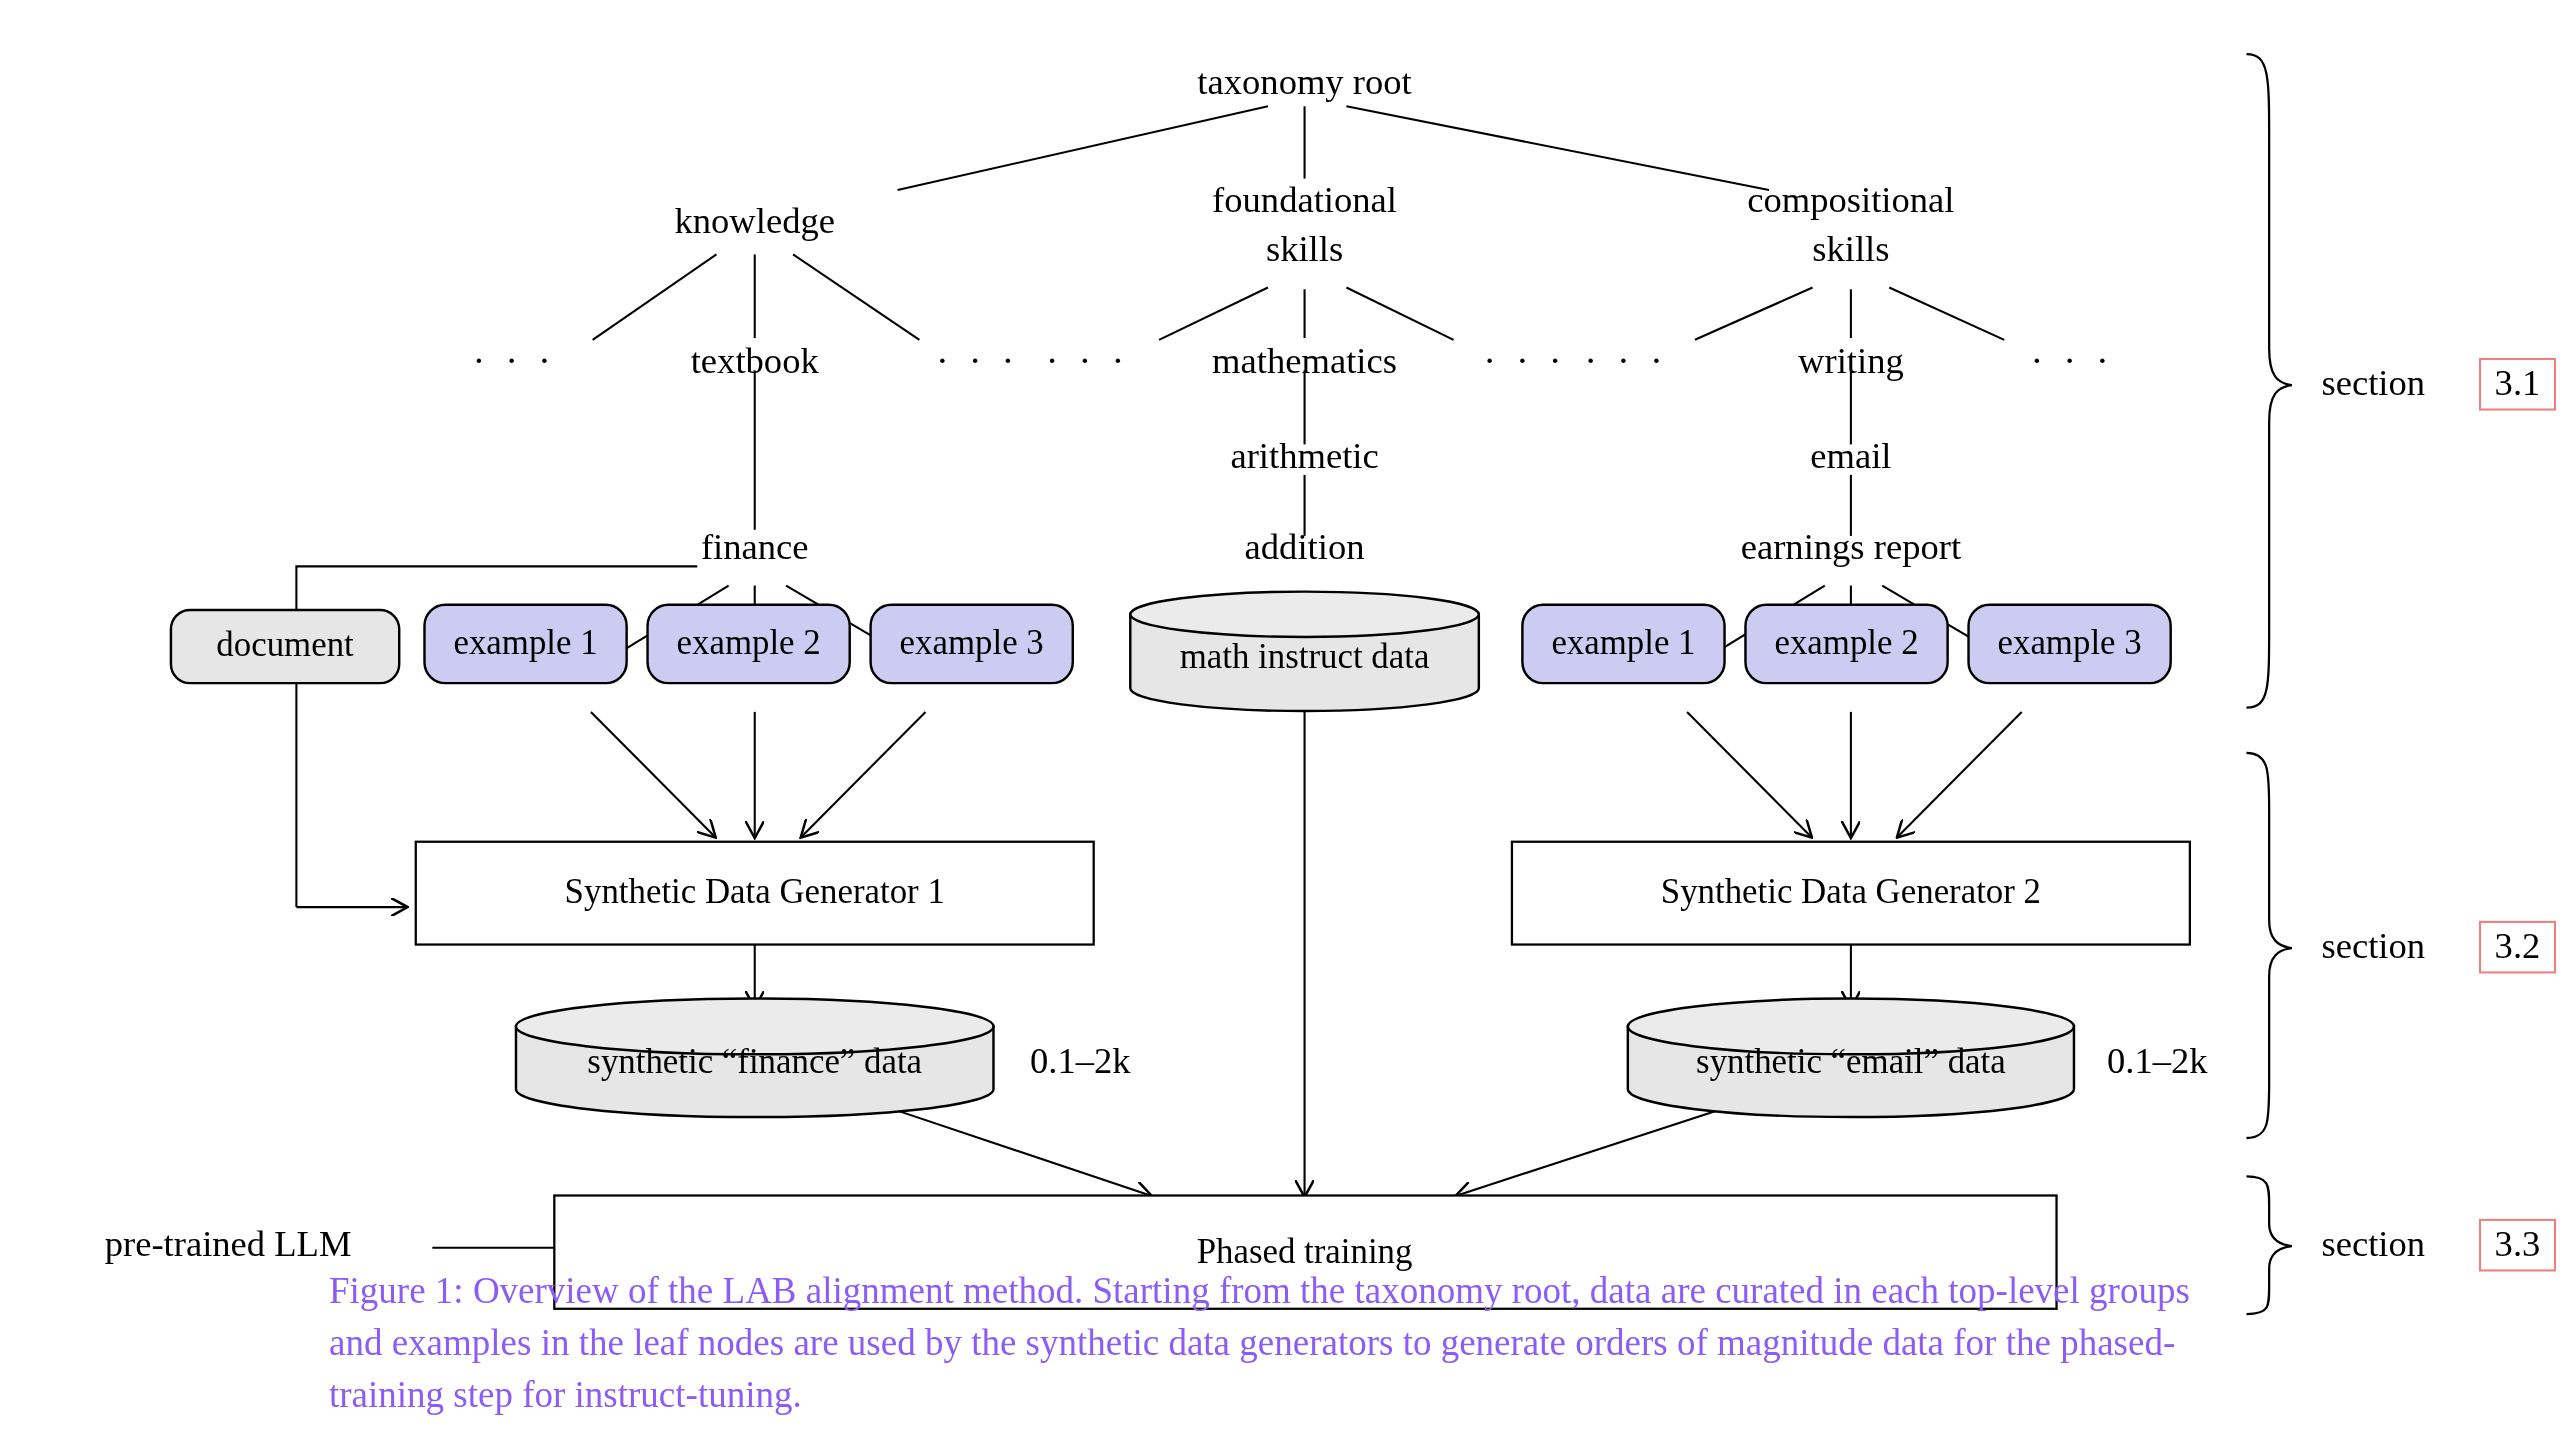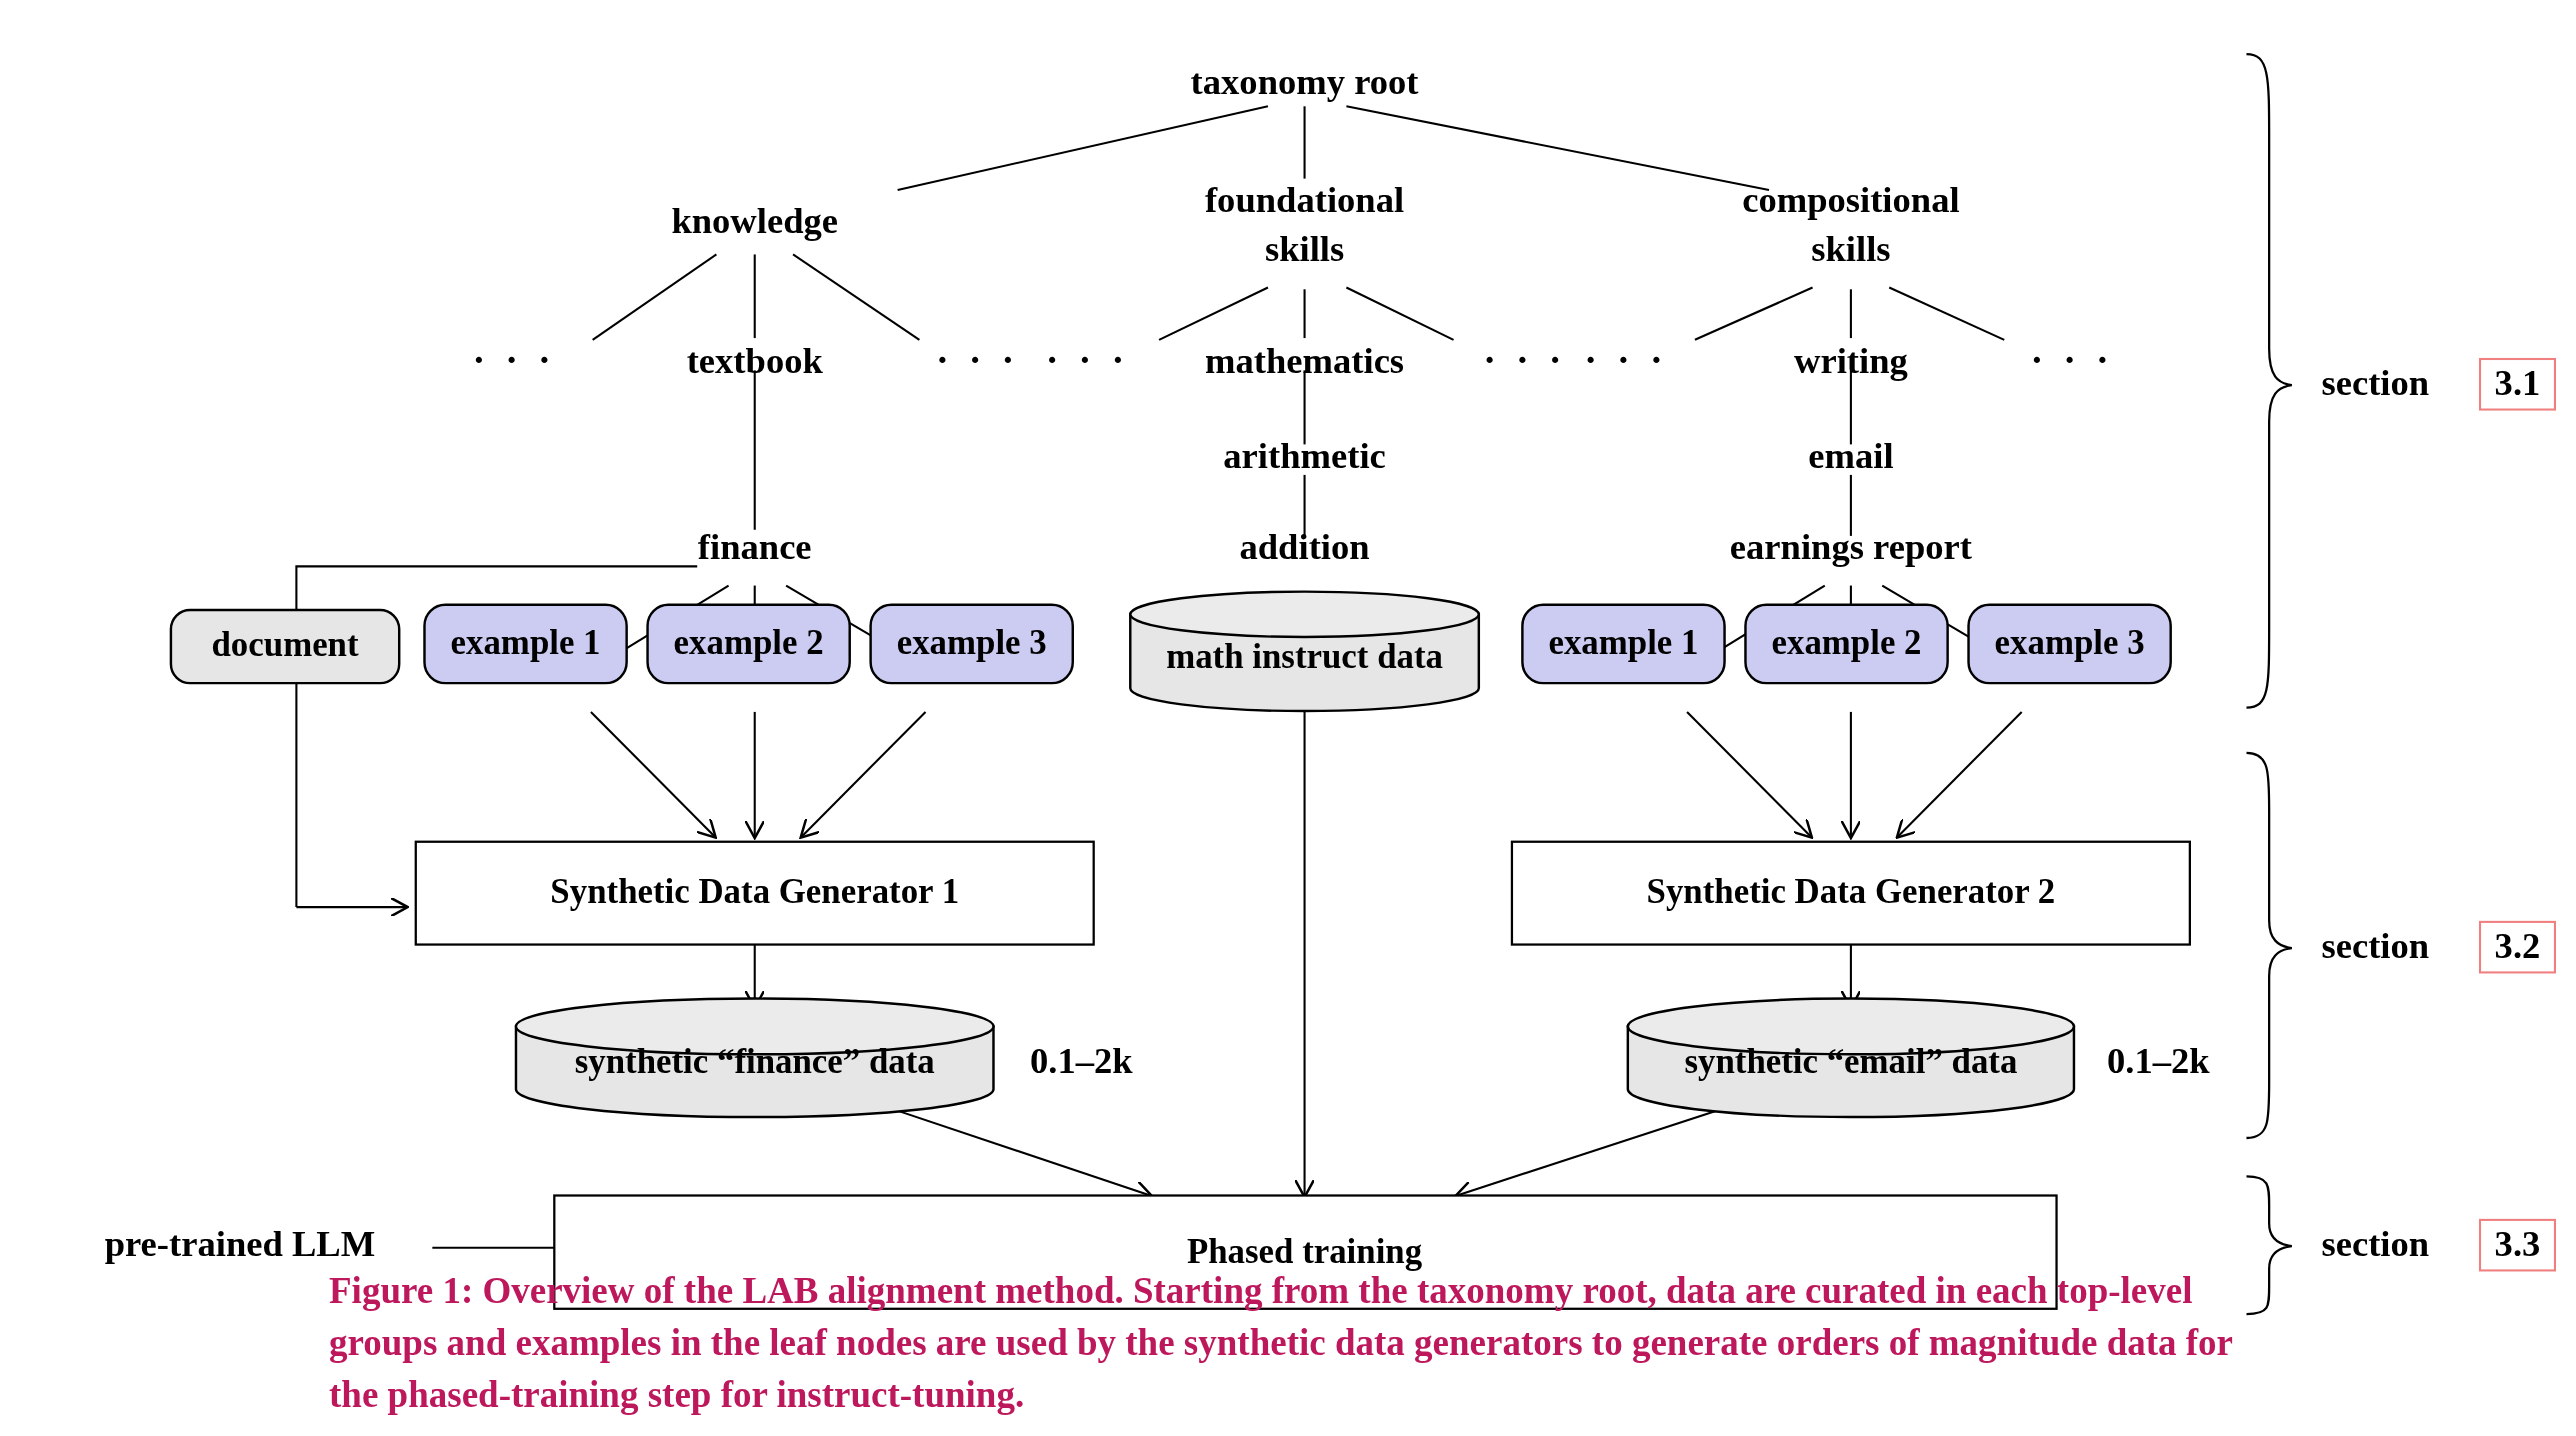--- a/index.html
+++ b/index.html
@@ -11,21 +11,20 @@
     width: 2576px;
     height: 1436px;
     font-family: "Liberation Serif", "DejaVu Serif", serif;
     color: #000000;
     overflow: hidden;
   }
   #figure-root {
     position: relative;
     width: 2576px;
     height: 1436px;
-    font-weight: bold;
   }
   svg#diagram {
     position: absolute;
     top: 0;
     left: 0;
     width: 2576px;
     height: 1436px;
     display: block;
   }
   .node-label {
@@ -113,21 +112,21 @@
     dominant-baseline: middle;
   }
   #caption {
     position: absolute;
     left: 329px;
     top: 1265px;
     width: 1917px;
     font-family: "Liberation Serif", "DejaVu Serif", serif;
     font-size: 37px;
     line-height: 1.40;
-    color: #be185d;
+    color: #8b5cf6;
     text-align: left;
   }
 </style>
 </head>
 <body>
 
 <div id="figure-root">
 
   <svg id="diagram" viewBox="0 0 2956 1648">
     <defs>

